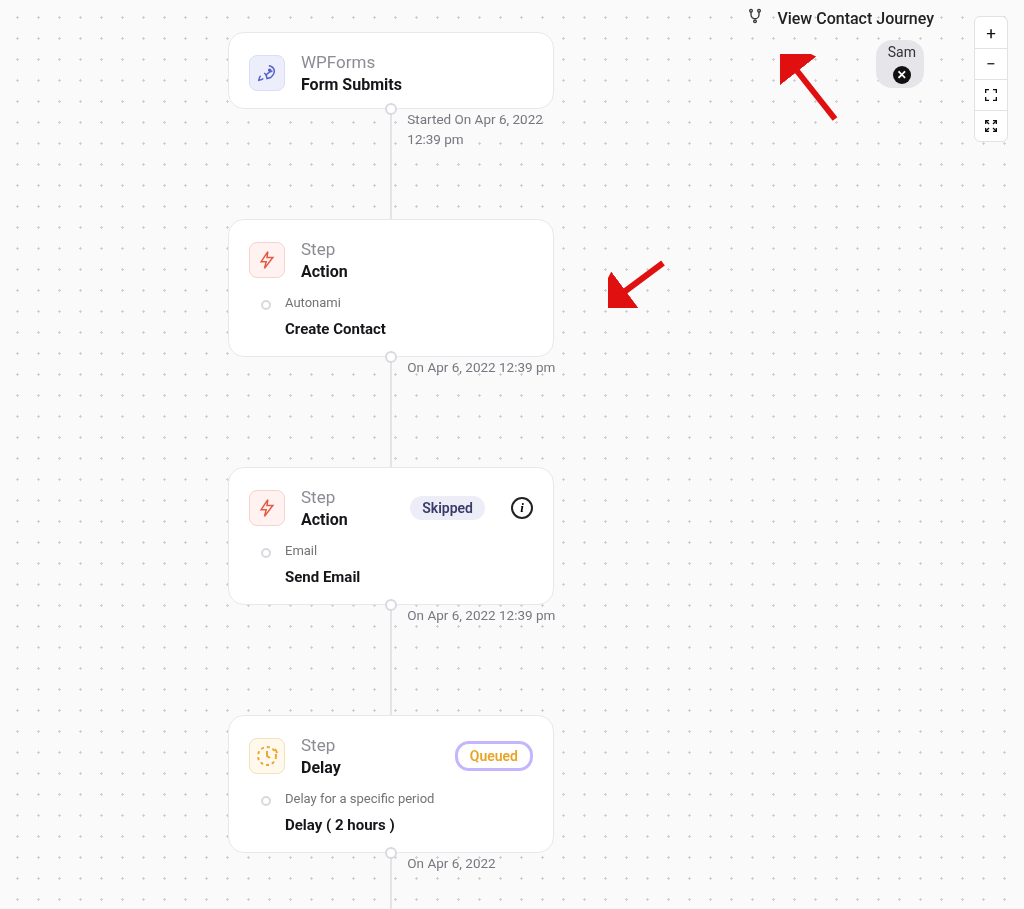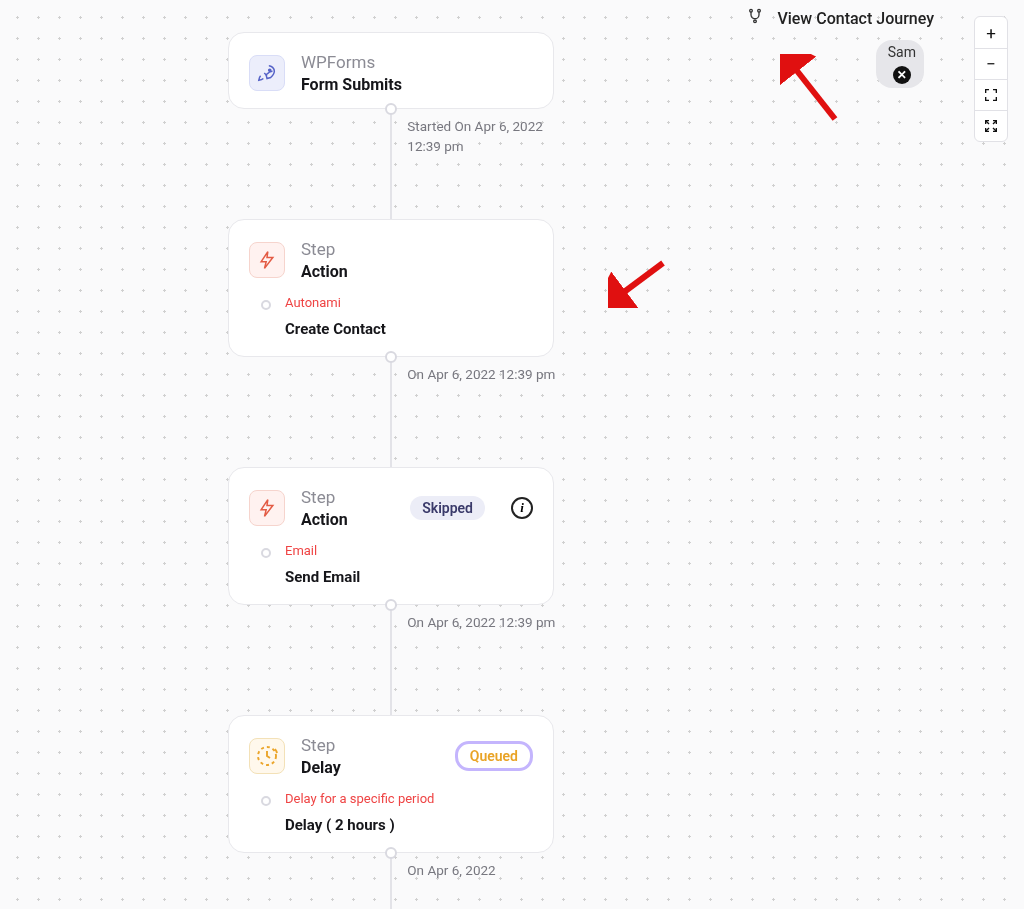--- a/index.html
+++ b/index.html
@@ -90,21 +90,21 @@
     display:flex;
     align-items:flex-start;
     gap:14px;
     position:relative;
   }
   .dot {
     width:10px;height:10px;border:2px solid #d9d9e0;border-radius:50%;
     background:#fff;margin-top:5px;margin-left:12px;flex-shrink:0;
   }
   .body-labels { flex:1; }
-  .body-super { font-size:13px; color:#ef4444; }
+  .body-super { font-size:13px; color:#737373; }
   .body-title { font-size:15px; font-weight:700; color:#16161a; margin-top:10px;}
 
   
   .connector {
     position: relative;
     height: 110px;
     display:flex;
     justify-content:center;
   }
   .connector.short { height: 100px; }
@@ -117,21 +117,21 @@
   }
   .connector .ring {
     position:absolute;
     width:12px;height:12px;border:2px solid #d9d9e0;border-radius:50%;
     background:#fff;left:50%;transform:translateX(-50%);
   }
   .connector .ring.top { top:-6px;}
   .connector .timestamp {
     position:absolute;
     left:55%;
-    top:8px;
+    top:1px;
     width:150px;
     font-size:13.5px;
     color:#77777f;
     line-height:1.45;
   }
 
   
   .journey-bar {
     position:absolute;
     top:8px; right:90px;

